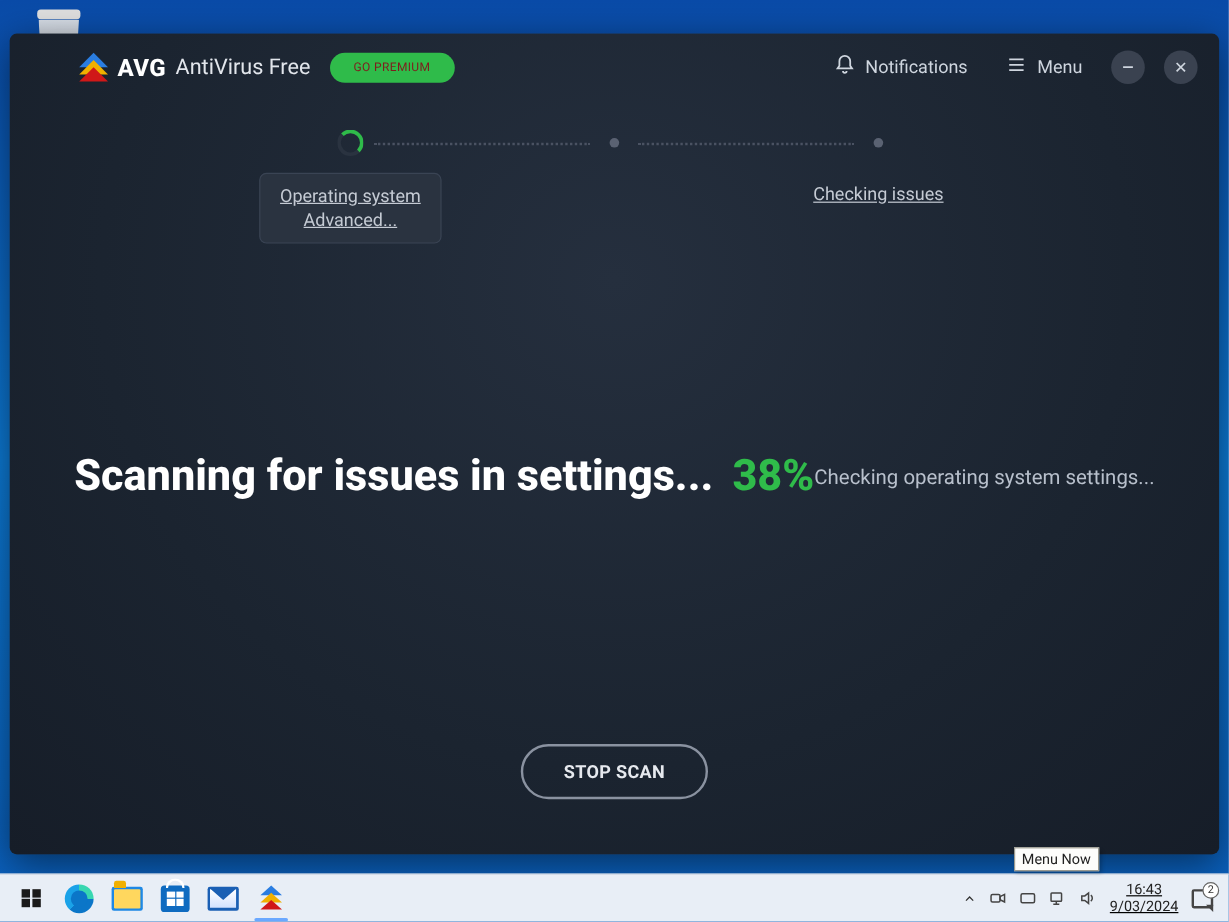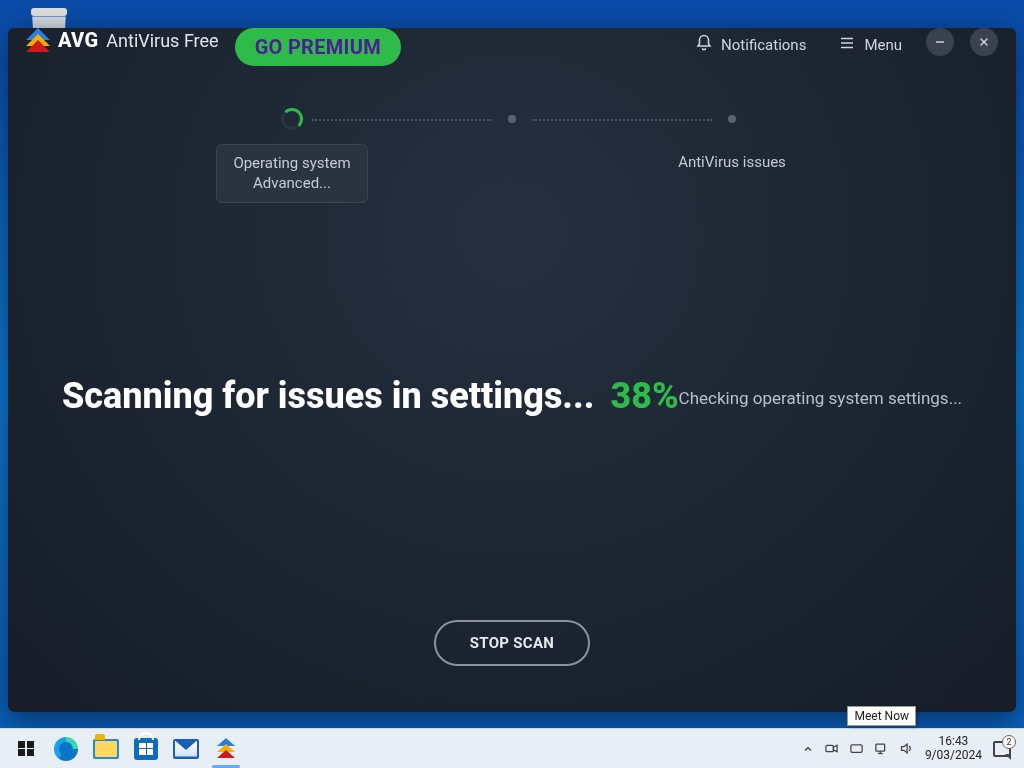--- a/index.html
+++ b/index.html
@@ -21,39 +21,40 @@
   background: radial-gradient(ellipse at 50% 30%, #252f3e 0%, #1b2430 60%, #161d28 100%);
   border-radius: 6px;
   box-shadow: 0 8px 32px rgba(0,0,0,0.5);
   display: flex;
   flex-direction: column;
 }
 
 .app-header {
   height: 56px;
   display: flex;
-  align-items: flex-start;
+  align-items: center;
   padding: 0 18px;
   gap: 16px;
+  margin-left: 40px;
 }
 
 .logo-block { display: flex; align-items: center; gap: 8px; }
 .avg-logo { width: 24px; height: 24px; position: relative; }
 .avg-blue { position: absolute; top:0; left:0; width:0; height:0; border-left:12px solid transparent; border-right:12px solid transparent; border-bottom:12px solid #2a7de1; }
 .avg-yellow { position: absolute; top:6px; left:0; width:0; height:0; border-left:12px solid transparent; border-right:12px solid transparent; border-bottom:12px solid #f0b000; }
 .avg-red { position: absolute; top:12px; left:0; width:0; height:0; border-left:12px solid transparent; border-right:12px solid transparent; border-bottom:12px solid #d01818; }
 
 .brand-text { font-weight: 800; font-size: 20px; color: #fff; letter-spacing: 0.3px; }
 .product-text { font-weight: 400; font-size: 18px; color: #e2e6ec; }
 
 .premium-btn {
   background: #2fbb4a;
-  color: #4c1d95;
-  font-weight: 700;
-  font-size: 20px;
+  color: #7f1d1d;
+  font-weight: 400;
+  font-size: 10px;
   padding: 7px 20px;
   border: none;
   border-radius: 999px;
   cursor: pointer;
   letter-spacing: 0.3px;
 }
 
 .header-spacer { flex: 1; }
 
 .header-item { display: flex; align-items: center; gap: 8px; color: #cfd6df; font-size: 15px; cursor: pointer; padding: 6px 8px; }
@@ -74,21 +75,21 @@
 .step { display:flex; flex-direction:column; align-items:center; width: 220px; text-align:center; color: #c5cbd4; font-size: 15px; position: relative; }
 .step .indicator { width: 22px; height: 22px; border-radius: 50%; margin-bottom: 14px; position: relative; }
 
 .spinner { width:22px; height:22px; border:3px solid #2a3340; border-top:3px solid #2fbb4a; border-right:3px solid #2fbb4a; border-radius:50%; animation: spin 1.2s linear infinite; }
 @keyframes spin { to { transform: rotate(360deg); } }
 
 .dot { width: 8px; height:8px; background:#5a6272; border-radius:50%; margin:7px auto 21px; }
 
 .connector { position:absolute; top: 11px; left: calc(50% + 20px); width: 180px; border-top: 2px dotted #4a5262; }
 
-.step-label { line-height: 1.35; padding: 8px 16px; border-radius: 6px; }
+.step-label { line-height: 1.35; padding: 8px 16px; border-radius: 6px; text-decoration: underline; }
 .step.active .step-label { background: #2a3340; border:1px solid #3a4454; }
 
 .main-center {
   flex: 1;
   display: flex;
   align-items: center;
   justify-content: center;
   padding-bottom: 30px;
 }
 
@@ -146,21 +147,21 @@
 .mail-icon::after { content:""; position:absolute; inset:2px; background:linear-gradient(180deg,#fff 0%, #d0e0ff 100%); clip-path: polygon(0 0, 50% 60%, 100% 0, 100% 100%, 0 100%); }
 
 .avg-tb { width:26px; height:26px; position:relative; }
 .avg-tb .a{ position:absolute; top:2px; left:4px; width:0; height:0; border-left:9px solid transparent; border-right:9px solid transparent; border-bottom:8px solid #2a7de1;}
 .avg-tb .b{ position:absolute; top:8px; left:4px; width:0; height:0; border-left:9px solid transparent; border-right:9px solid transparent; border-bottom:8px solid #f0b000;}
 .avg-tb .c{ position:absolute; top:14px; left:4px; width:0; height:0; border-left:9px solid transparent; border-right:9px solid transparent; border-bottom:8px solid #d01818;}
 .tb-icon.active::after { content:""; position:absolute; bottom:1px; left:6px; right:6px; height:3px; background:#6aa8ff; border-radius:2px; }
 
 .tb-spacer { flex:1; }
 
-.tray { display:flex; align-items:center; height:100%; }
+.tray { display:flex; align-items:center; height:100%;text-decoration:underline; }
 .tray-item { padding: 0 6px; height:100%; display:flex; flex-direction:column; align-items:center; justify-content:center; font-size:12px; color:#222; cursor:pointer; }
 .tray-ic { padding:0 5px; height:100%; display:flex; align-items:center; cursor:pointer; color:#444; }
 .tray-ic svg { width:15px; height:15px; }
 
 .tooltip-box { position:absolute; bottom: 42px; right: 108px; background:#fdfdfb; border:1px solid #9a9a90; padding:2px 6px; font-size:12px; color:#222; box-shadow: 2px 2px 3px rgba(0,0,0,0.2); }
 
 .clock { line-height:1.1; text-align:right; }
 .notif-tray { width:30px; }
 .notif-sq { width:18px; height:16px; border:2px solid #444; border-radius:2px; position:relative; }
 .notif-sq::after { content:""; position:absolute; right:-2px; bottom:-5px; width:0; height:0; border-top:6px solid #444; border-left:6px solid transparent; }
@@ -236,21 +237,21 @@
             <div>Advanced...</div>
           </div>
         </div>
         <div class="step">
           <div class="dot"></div>
           <div class="connector"></div>
         </div>
         <div class="step">
           <div class="dot"></div>
           <div class="step-label">
-            <div>AntiVirus issues</div>
+            <div>Checking issues</div>
           </div>
         </div>
       </div>
 
       <div class="main-center">
         <div class="main-title">
           <span>Scanning for issues in settings...</span>
           <span class="percent">38%</span>
         </div>
         <div class="subtitle">Checking operating system settings...</div>
@@ -334,15 +335,15 @@
         <div>16:43</div>
         <div>9/03/2024</div>
       </div>
       <div class="tray-ic notif-tray" style="position:relative;">
         <div class="notif-sq"></div>
         <div class="badge-2">2</div>
       </div>
     </div>
   </div>
 
-  <div class="tooltip-box">Meet Now</div>
+  <div class="tooltip-box">Menu Now</div>
 
 </div>
 
 </body></html>

